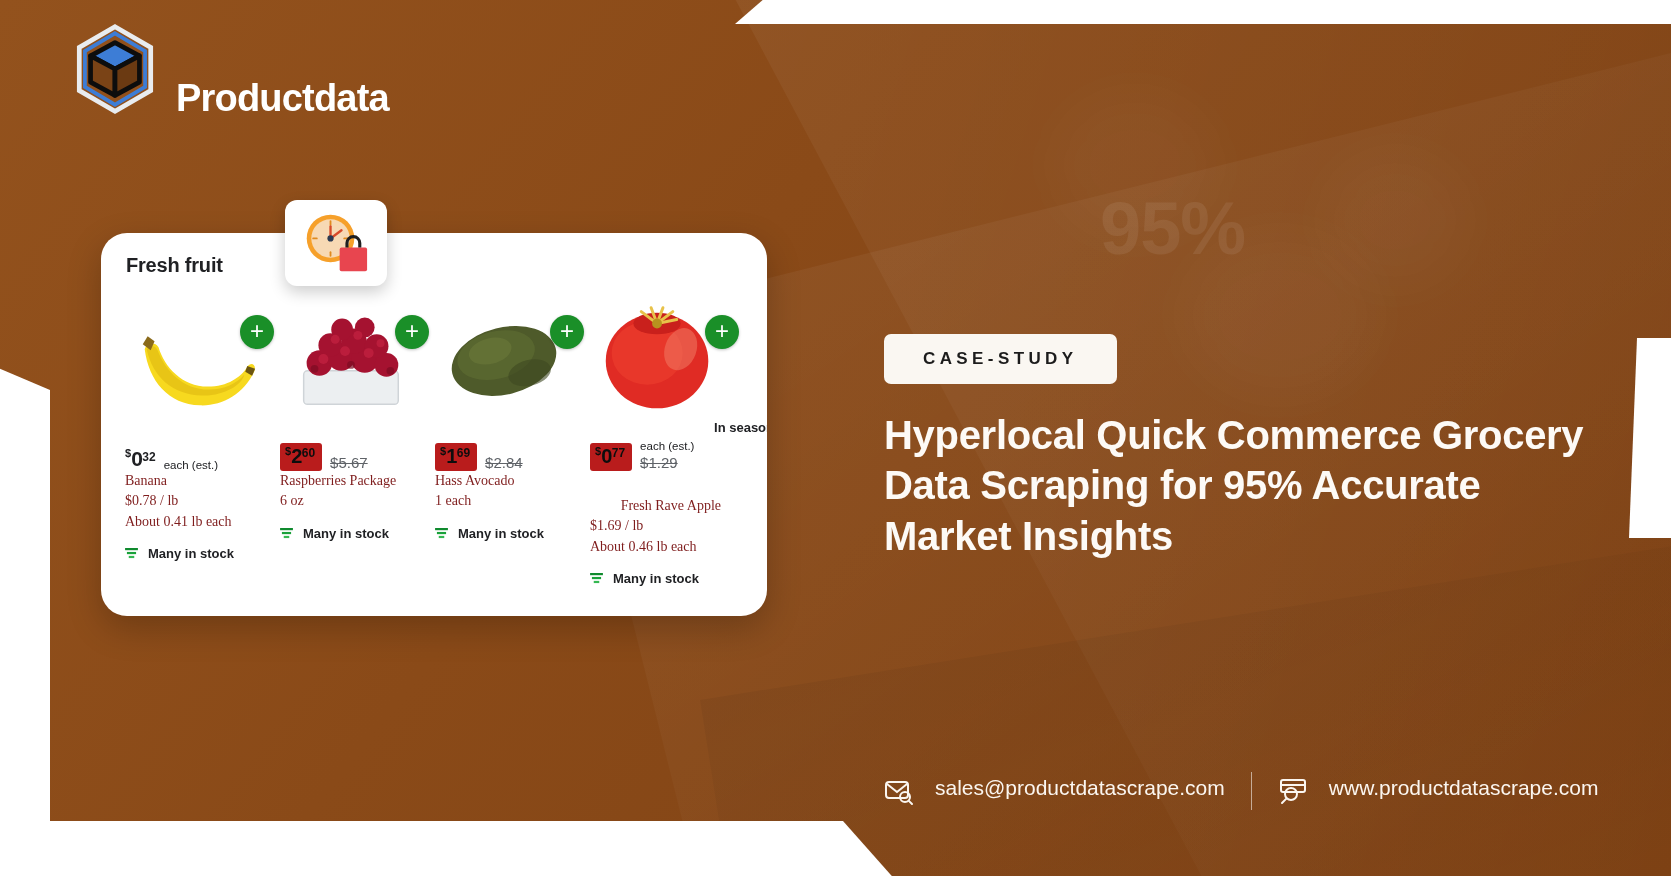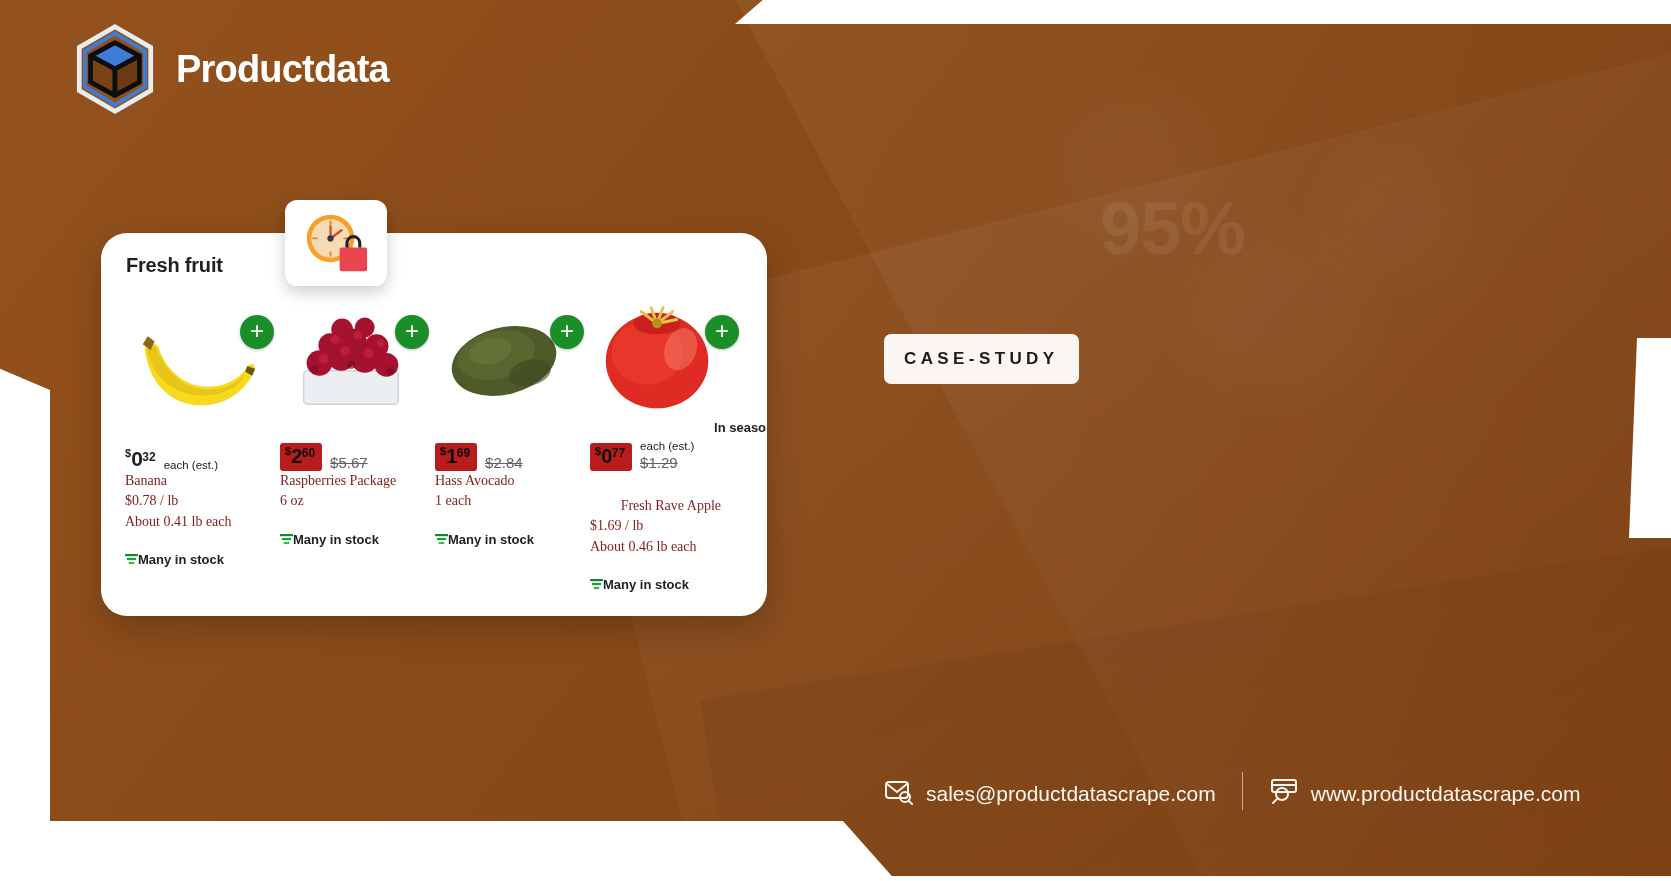--- a/index.html
+++ b/index.html
@@ -89,21 +89,21 @@
     clip-path: polygon(0 0, 845px 0, 900px 62px, 0 62px);
   }
   .bottom-strip {
     position:absolute; left:0; right:0; bottom:0;
     height:5px; background:#ffffff;
   }
 
   
   .logo {
     position:absolute; left:68px; top:22px;
-    display:flex; align-items:center; gap:14px;
+    display:flex; align-items:flex-end; gap:14px;
   }
   .logo-mark { width:94px; height:94px; position:relative; }
   .logo-text { display:flex; flex-direction:column; line-height:0.95; }
   .logo-line1 {
     font-size:38px; font-weight:bold; color:#ffffff;
     letter-spacing:-0.8px;
   }
   .logo-line2 {
     font-size:36px; font-weight:400; color:#f2ece6;
     letter-spacing:-0.3px; margin-top:2px;
@@ -191,23 +191,23 @@
     font-size:15px; color:#5f6368;
     text-decoration:line-through;
     padding-top:6px; white-space:nowrap;
   }
   .p-name, .p-sub {
     font-size:14px; color:#7f1d1d; line-height:1.45;
     white-space:nowrap;
     font-family:Liberation Serif, serif;
   }
   .stock {
-    display:flex; align-items:center; gap:0;
+    display:flex; align-items:center; gap:10px;
     font-size:13px; font-weight:bold; color:#202124;
-    margin-top:20px;
+    margin-top:14px;
   }
   .stock-ico { width:13px; height:11px; flex:0 0 auto; }
 
   
   .price-col { display:flex; flex-direction:column; }
 
   
   .clock-badge {
     position:absolute;
     left:285px; top:200px;
@@ -218,21 +218,21 @@
     z-index:20;
     display:flex; align-items:center; justify-content:center;
   }
 
   
   .case-pill {
     position:absolute;
     left:884px; top:334px;
     background:#faf7f2;
     border-radius:7px;
-    padding:15px 20px;
+    padding:15px 39px;
     font-size:17px;
     font-weight:bold;
     letter-spacing:4.4px;
     color:#1c1c1c;
   }
   .headline {
     position:absolute;
     left:884px; top:410px;
     width:720px;
     font-size:40px;
@@ -242,21 +242,21 @@
     letter-spacing:-0.3px;
   }
 
   .contact {
     position:absolute;
     left:884px; top:772px;
     display:flex; align-items:center;
     color:#fbf6f0;
     font-size:21px;
   }
-  .contact-item { display:flex; align-items:flex-end; gap:12px; }
+  .contact-item { display:flex; align-items:flex-start; gap:21px; }
   .divider {
     width:1px; height:38px;
     background:rgba(255,255,255,0.55);
     margin:0 26px;
   }
   .c-ico { width:30px; height:30px; flex:0 0 auto; }
 </style>
 </head>
 <body>
 
@@ -464,20 +464,21 @@
       </g>
       <line x1="34" y1="30" x2="34" y2="17" stroke="#d84a2a" stroke-width="2.6" stroke-linecap="round"></line>
       <line x1="34" y1="30" x2="46" y2="21" stroke="#d84a2a" stroke-width="2.6" stroke-linecap="round"></line>
       <circle cx="34" cy="30" r="3.4" fill="#2b3a52"></circle>
       <rect x="44" y="40" width="30" height="26" rx="2" fill="#e8454f"></rect>
       <path d="M52 40 v-5 a7 7 0 0 1 14 0 v5" fill="none" stroke="#1f1f1f" stroke-width="3.4"></path>
     </svg>
   </div>
 
   <div class="case-pill">CASE-STUDY</div>
+  <h1 class="headline">Hyperlocal Quick Commerce Grocery Data Scraping for 95% Accurate Market Insights</h1>
 
   <div class="contact">
     <div class="contact-item">
       <svg class="c-ico" viewBox="0 0 30 30">
         <rect x="2" y="6" width="22" height="16" rx="3" fill="none" stroke="#fbf6f0" stroke-width="2"></rect>
         <path d="M3 8 L13 16 L23 8" fill="none" stroke="#fbf6f0" stroke-width="2" stroke-linecap="round"></path>
         <circle cx="21" cy="21" r="5" fill="none" stroke="#fbf6f0" stroke-width="2"></circle>
         <line x1="24.6" y1="24.6" x2="28" y2="28" stroke="#fbf6f0" stroke-width="2" stroke-linecap="round"></line>
       </svg>
       <span>sales@productdatascrape.com</span>

